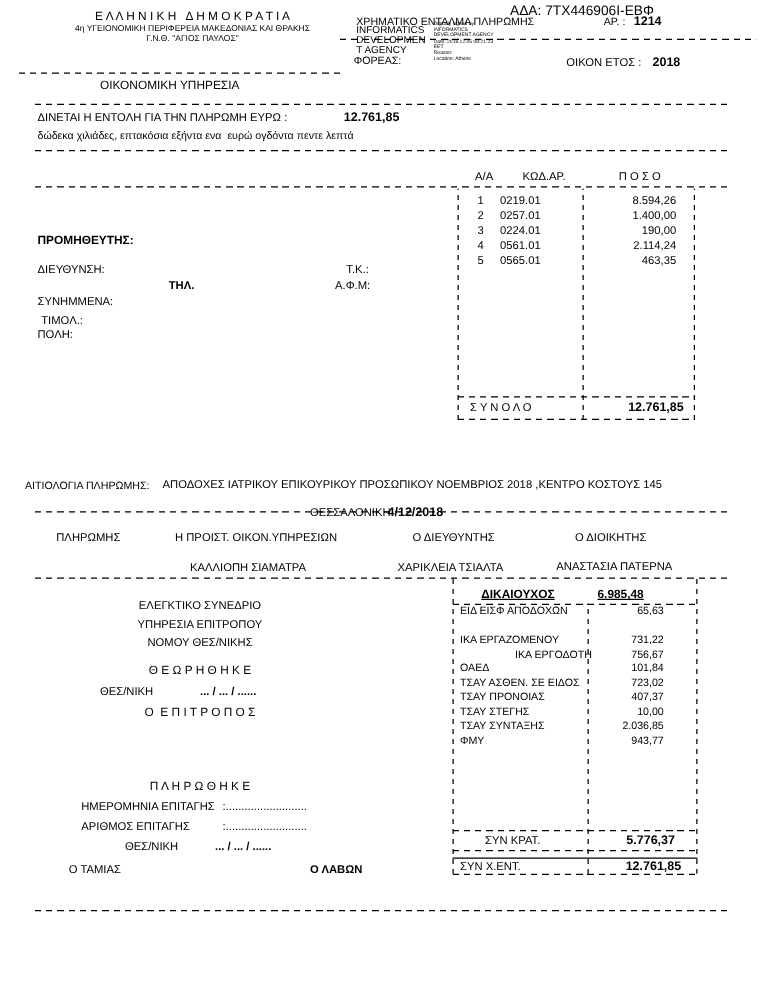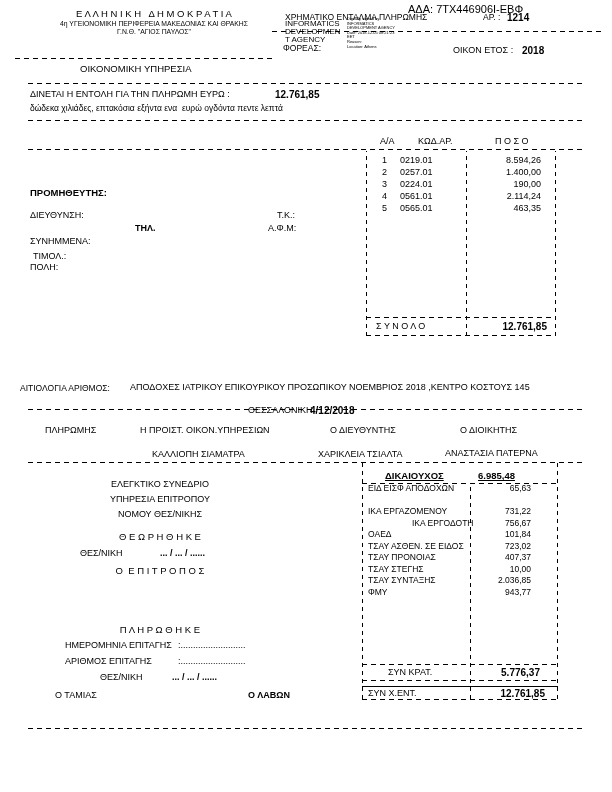--- a/index.html
+++ b/index.html
@@ -112,21 +112,21 @@
   <div class="t s9 b" style="top:224px; left:135px;">ΤΗΛ.</div>
   <div class="t s9" style="top:224px; left:268px;">Α.Φ.Μ:</div>
   <div class="t s9" style="top:237px; left:30px;">ΣΥΝΗΜΜΕΝΑ:</div>
   <div class="t s9" style="top:252px; left:33px;">ΤΙΜΟΛ.:</div>
 
   <div class="hline" style="top:317px; left:366px; width:190px;"></div>
   <div class="t s9" style="top:322px; left:376px;">Σ Υ Ν Ο Λ Ο</div>
   <div class="t s10 b" style="top:321px; right:65px;">12.761,85</div>
   <div class="hline" style="top:335px; left:366px; width:190px;"></div>
 
-  <div class="t s85" style="top:384px; left:20px;">ΑΙΤΙΟΛΟΓΙΑ ΑΡΙΘΜΟΣ:</div>
+  <div class="t s85" style="top:384px; left:20px;">ΑΙΤΙΟΛΟΓΙΑ ΠΛΗΡΩΜΗΣ:</div>
   <div class="t s9" style="top:383px; left:130px;">ΑΠΟΔΟΧΕΣ ΙΑΤΡΙΚΟΥ ΕΠΙΚΟΥΡΙΚΟΥ ΠΡΟΣΩΠΙΚΟΥ ΝΟΕΜΒΡΙΟΣ 2018 ,ΚΕΝΤΡΟ ΚΟΣΤΟΥΣ 145</div>
   <div class="hline" style="top:409px; left:28px; width:556px; z-index:3;"></div>
 
   <div class="t s9" style="top:406px; left:248px; z-index:2;">ΘΕΣΣΑΛΟΝΙΚΗ</div>
   <div class="t s10 b" style="top:405px; left:310px; z-index:2;">4/12/2018</div>
 
   <div class="t s9" style="top:426px; left:45px;">ΠΛΗΡΩΜΗΣ</div>
   <div class="t s9" style="top:426px; left:140px;">Η ΠΡΟΙΣΤ. ΟΙΚΟΝ.ΥΠΗΡΕΣΙΩΝ</div>
   <div class="t s9" style="top:426px; left:330px;">Ο ΔΙΕΥΘΥΝΤΗΣ</div>
   <div class="t s9" style="top:426px; left:460px;">Ο ΔΙΟΙΚΗΤΗΣ</div>

